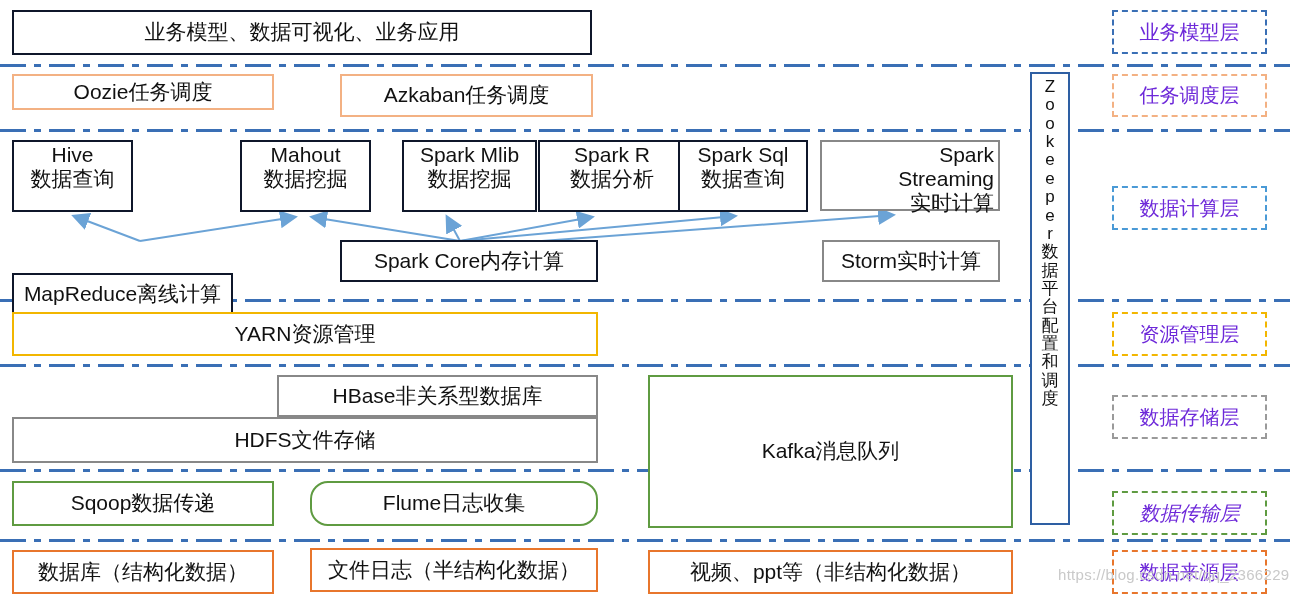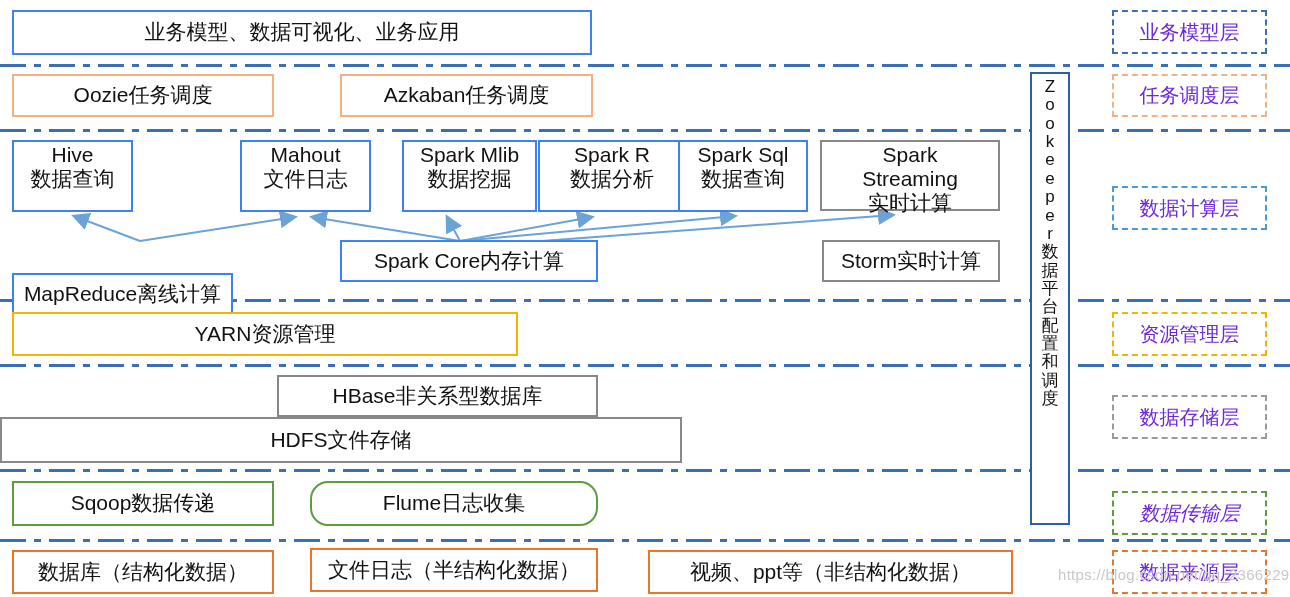--- a/index.html
+++ b/index.html
@@ -10,21 +10,21 @@
     border-top:3px dashed #3a6fb5;}
   .divider.dashdot{
     border-top:none;
     height:3px;
     background-image:repeating-linear-gradient(to right,#3a6fb5 0,#3a6fb5 26px,transparent 26px,transparent 34px,#3a6fb5 34px,#3a6fb5 41px,transparent 41px,transparent 49px);
   }
 
   .box{position:absolute;box-sizing:border-box;display:flex;align-items:center;
     justify-content:center;text-align:center;background:#fff;
     font-size:21px;color:#111;line-height:1.15;padding:2px 4px;}
-  .b-blue{border:2px solid #3b82f6;}
+  .b-blue{border:2px solid #0f172a;}
   .b-orange{border:2px solid #f3b183;}
   .b-orange2{border:2px solid #e8762c;}
   .b-gray{border:2px solid #888888;}
   .b-yellow{border:2px solid #f2b600;}
   .b-green{border:2px solid #5f9b41;}
   .b-zk{border:2px solid #2e5fa3;}
 
   .tag{position:absolute;box-sizing:border-box;display:flex;align-items:center;
     justify-content:center;text-align:center;background:transparent;
     font-size:20px;color:#6d28d9;}
@@ -81,57 +81,58 @@
       <path d="M460,241 L592,217"></path>
 
       <path d="M460,241 L735,216"></path>
 
       <path d="M460,247 L893,215"></path>
     </g>
   </svg>
 
   <div class="box b-blue" style="left:12px;top:10px;width:580px;height:45px;">业务模型、数据可视化、业务应用</div>
 
-  <div class="box b-orange" style="left:12px;top:74px;width:262px;height:43px;">Oozie任务调度</div>
+  <div class="box b-orange" style="left:12px;top:74px;width:262px;height:36px;">Oozie任务调度</div>
   <div class="box b-orange" style="left:340px;top:74px;width:253px;height:43px;">Azkaban任务调度</div>
 
   <div class="box b-blue overflow-box" style="left:12px;top:140px;width:121px;height:72px;">
     <span class="inner">Hive
 数据查询</span>
   </div>
   <div class="box b-blue overflow-box" style="left:240px;top:140px;width:131px;height:72px;">
     <span class="inner">Mahout
-文件日志</span>
+数据挖掘</span>
   </div>
   <div class="box b-blue overflow-box" style="left:392px;top:140px;width:135px;height:72px;margin-left:10px;">
     <span class="inner">Spark Mlib
 数据挖掘</span>
   </div>
   <div class="box b-blue overflow-box" style="left:538px;top:140px;width:148px;height:72px;">
     <span class="inner">Spark R
 数据分析</span>
   </div>
   <div class="box b-blue overflow-box" style="left:678px;top:140px;width:130px;height:72px;">
     <span class="inner">Spark Sql
 数据查询</span>
   </div>
-  <div class="box b-gray overflow-box" style="left:820px;top:140px;width:180px;height:71px;">
+  <div class="box b-gray overflow-box" style="left:820px;top:140px;width:180px;height:71px;text-align:right;">
     <span class="inner">Spark
 Streaming
 实时计算</span>
   </div>
 
   <div class="box b-blue" style="left:12px;top:240px;width:221px;height:42px;margin-top:33px;">MapReduce离线计算</div>
   <div class="box b-blue" style="left:340px;top:240px;width:258px;height:42px;">Spark Core内存计算</div>
   <div class="box b-gray" style="left:822px;top:240px;width:178px;height:42px;">Storm实时计算</div>
 
-  <div class="box b-yellow" style="left:12px;top:312px;width:506px;height:44px;">YARN资源管理</div>
+  <div class="box b-yellow" style="left:12px;top:312px;width:586px;height:44px;">YARN资源管理</div>
 
   <div class="box b-gray" style="left:277px;top:375px;width:321px;height:42px;">HBase非关系型数据库</div>
-  <div class="box b-gray" style="left:0;top:417px;width:682px;height:46px;">HDFS文件存储</div>
+  <div class="box b-gray" style="left:12px;top:417px;width:586px;height:46px;">HDFS文件存储</div>
+  <div class="box b-green" style="left:648px;top:375px;width:365px;height:153px;">Kafka消息队列</div>
 
   <div class="box b-green" style="left:12px;top:481px;width:262px;height:45px;text-align:center;">Sqoop数据传递</div>
   <div class="box b-green" style="left:310px;top:481px;width:288px;height:45px;border-radius:18px;">Flume日志收集</div>
 
   <div class="box b-orange2" style="left:12px;top:550px;width:262px;height:44px;">数据库（结构化数据）</div>
   <div class="box b-orange2" style="left:310px;top:548px;width:288px;height:44px;">文件日志（半结构化数据）</div>
   <div class="box b-orange2" style="left:648px;top:550px;width:365px;height:44px;">视频、ppt等（非结构化数据）</div>
 
   <div class="box b-zk zk">
     <span>Z</span>

